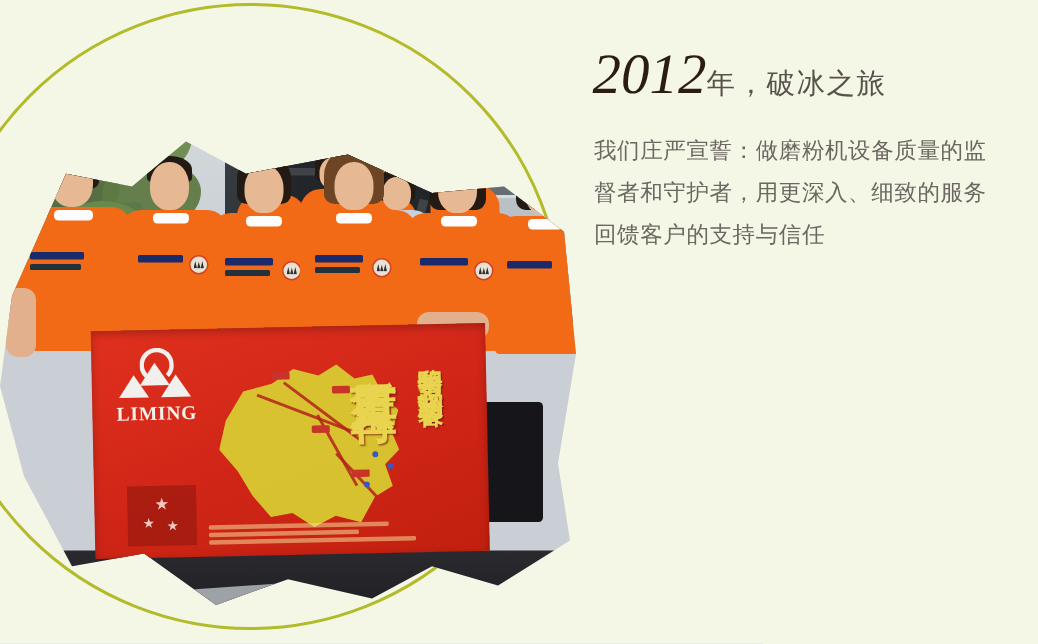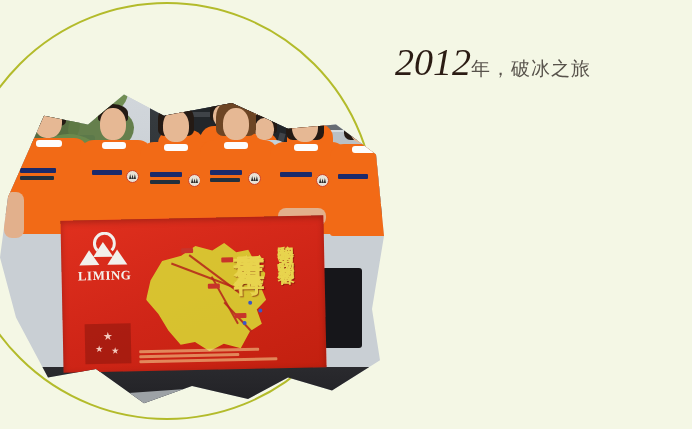--- a/index.html
+++ b/index.html
@@ -329,21 +329,21 @@
     position: absolute;
     left: 0; bottom: 22px; width: 200px; height: 12px;
     background: #9da2a6;
     transform: skewY(-4deg);
   }
 
   
   #text-col {
     position: absolute;
     left: 395px;
-    top: 16px;
+    top: 4px;
     width: 280px;
     height: 301px;
   }
   #headline {
     position: absolute;
     left: 0;
     top: 24px;
     white-space: nowrap;
   }
   #headline-year {
@@ -537,15 +537,16 @@
         </div>
       </div>
 
     </div>
   </div>
 
   <div id="text-col">
     <div id="headline">
       <span id="headline-year">2012</span><span id="headline-rest">年，破冰之旅</span>
     </div>
+    <div id="body-text">我们庄严宣誓：做磨粉机设备质量的监督者和守护者，用更深入、细致的服务回馈客户的支持与信任</div>
   </div>
 
 </div>
 
 </body></html>

